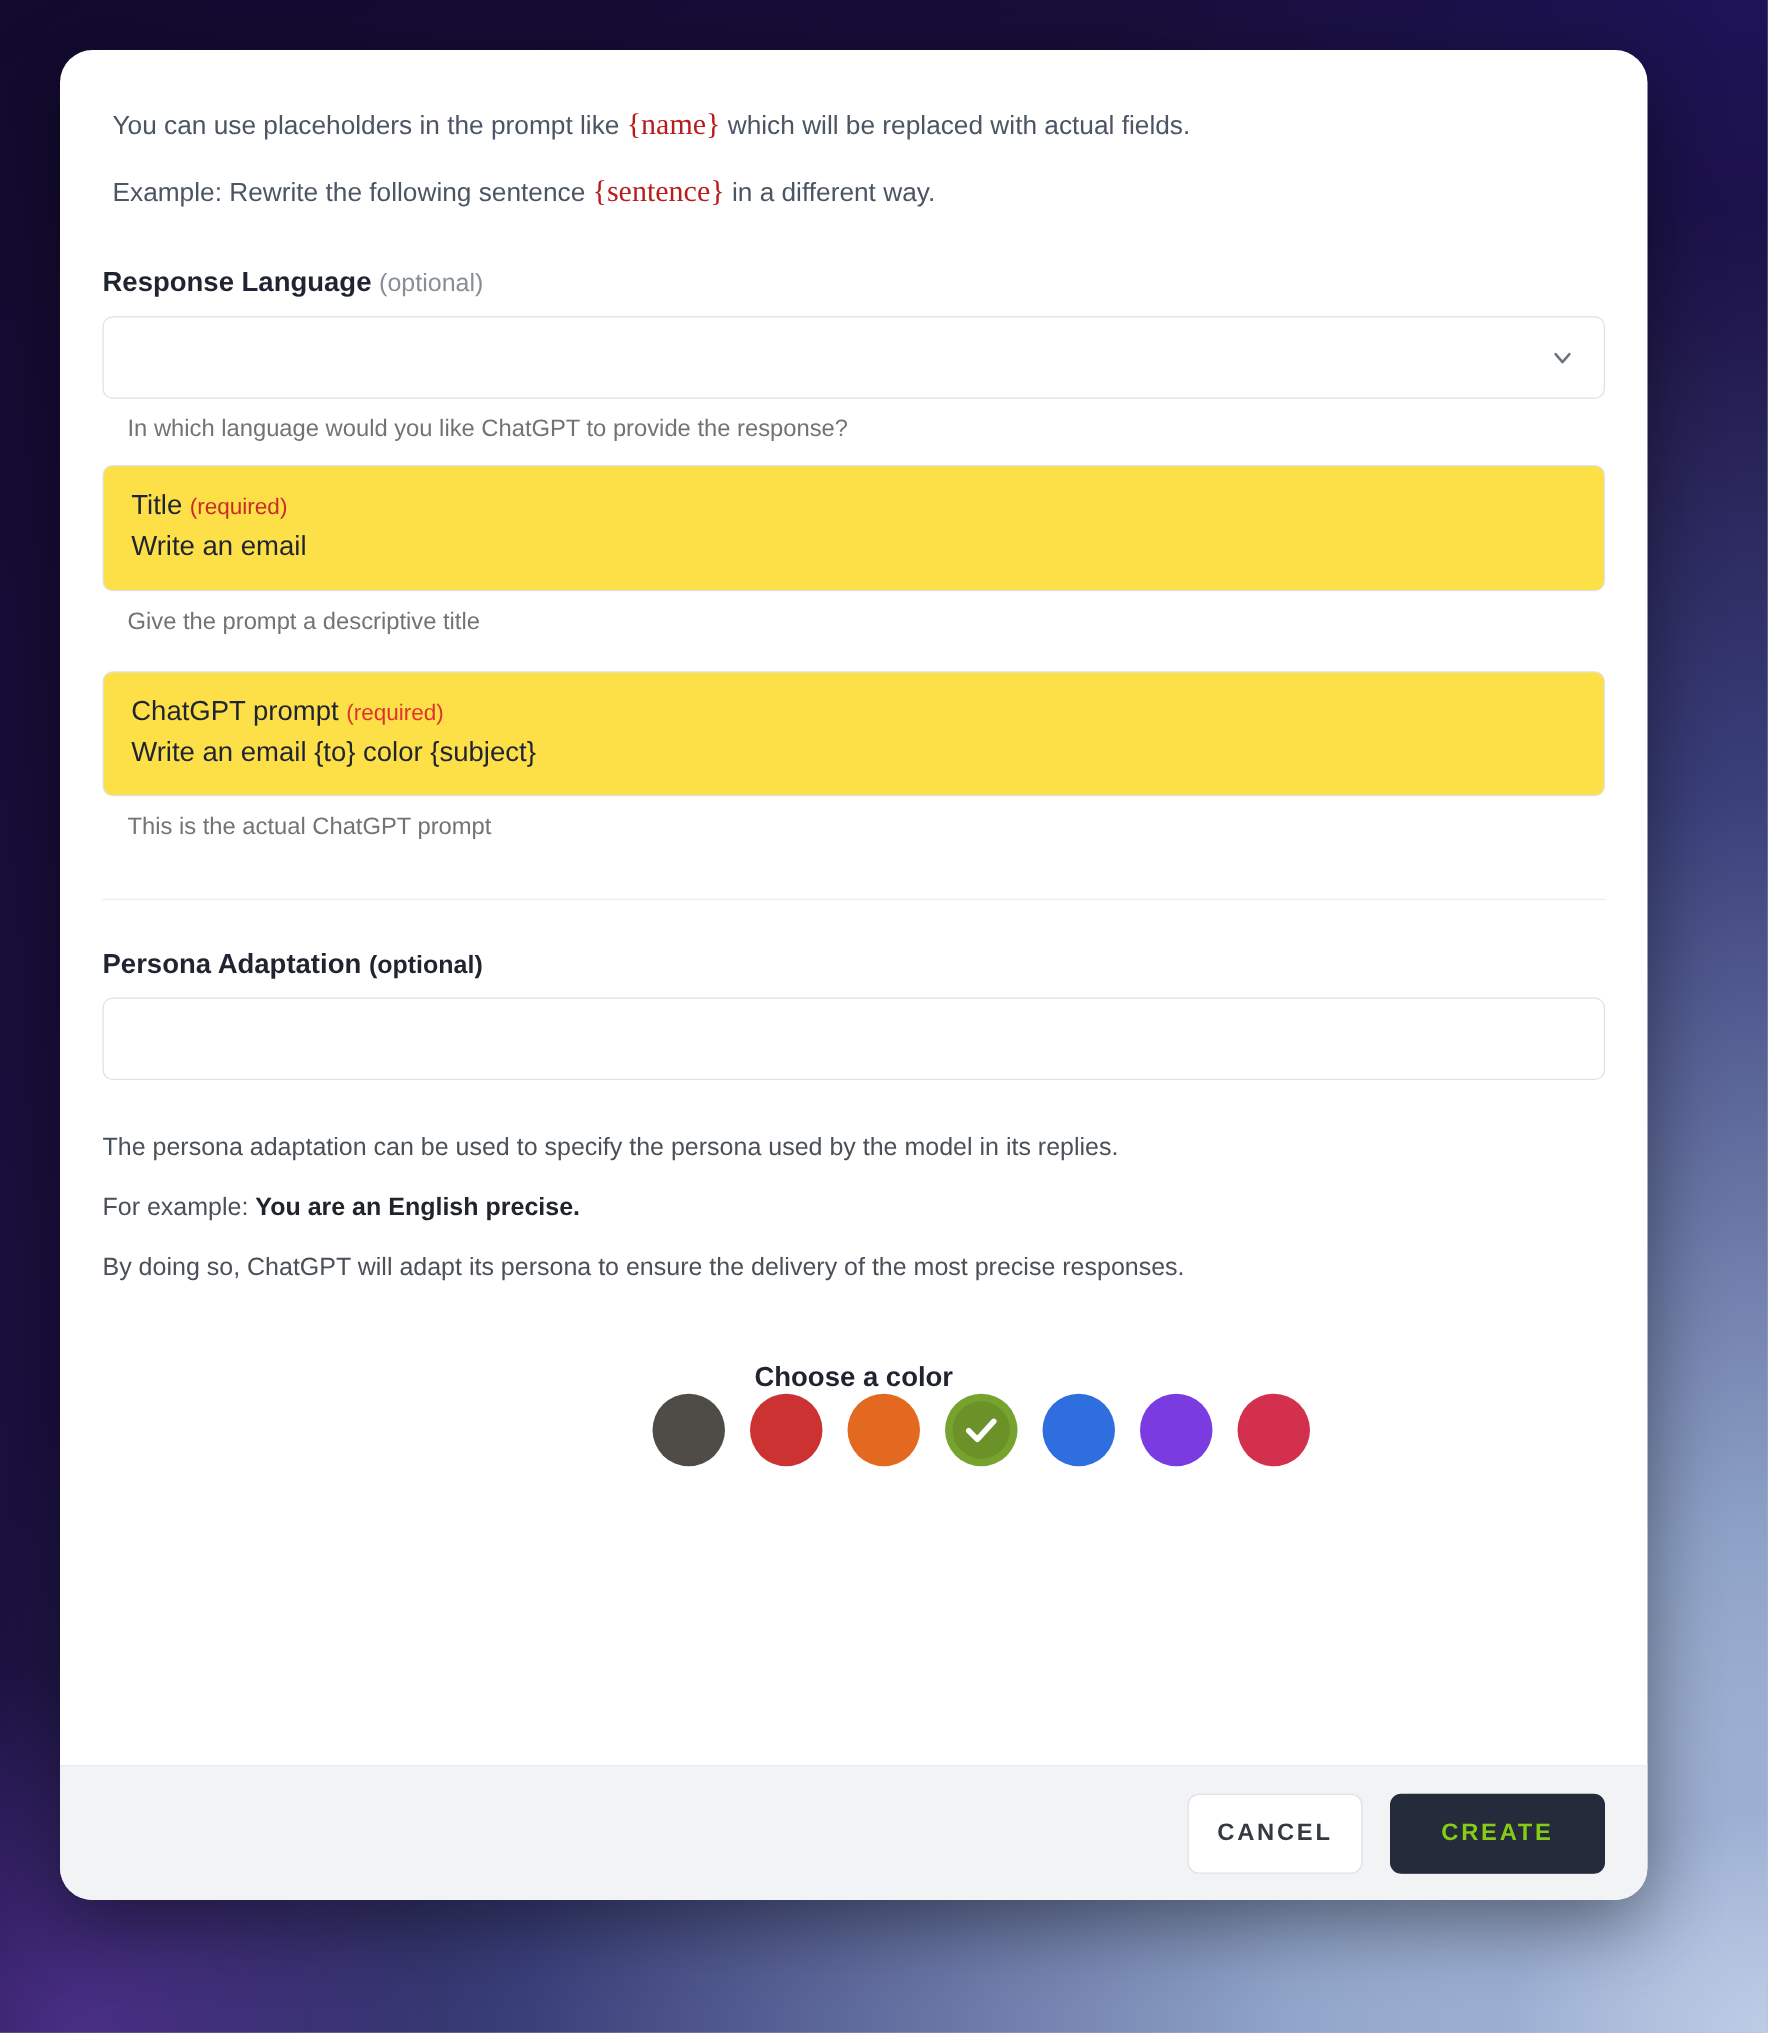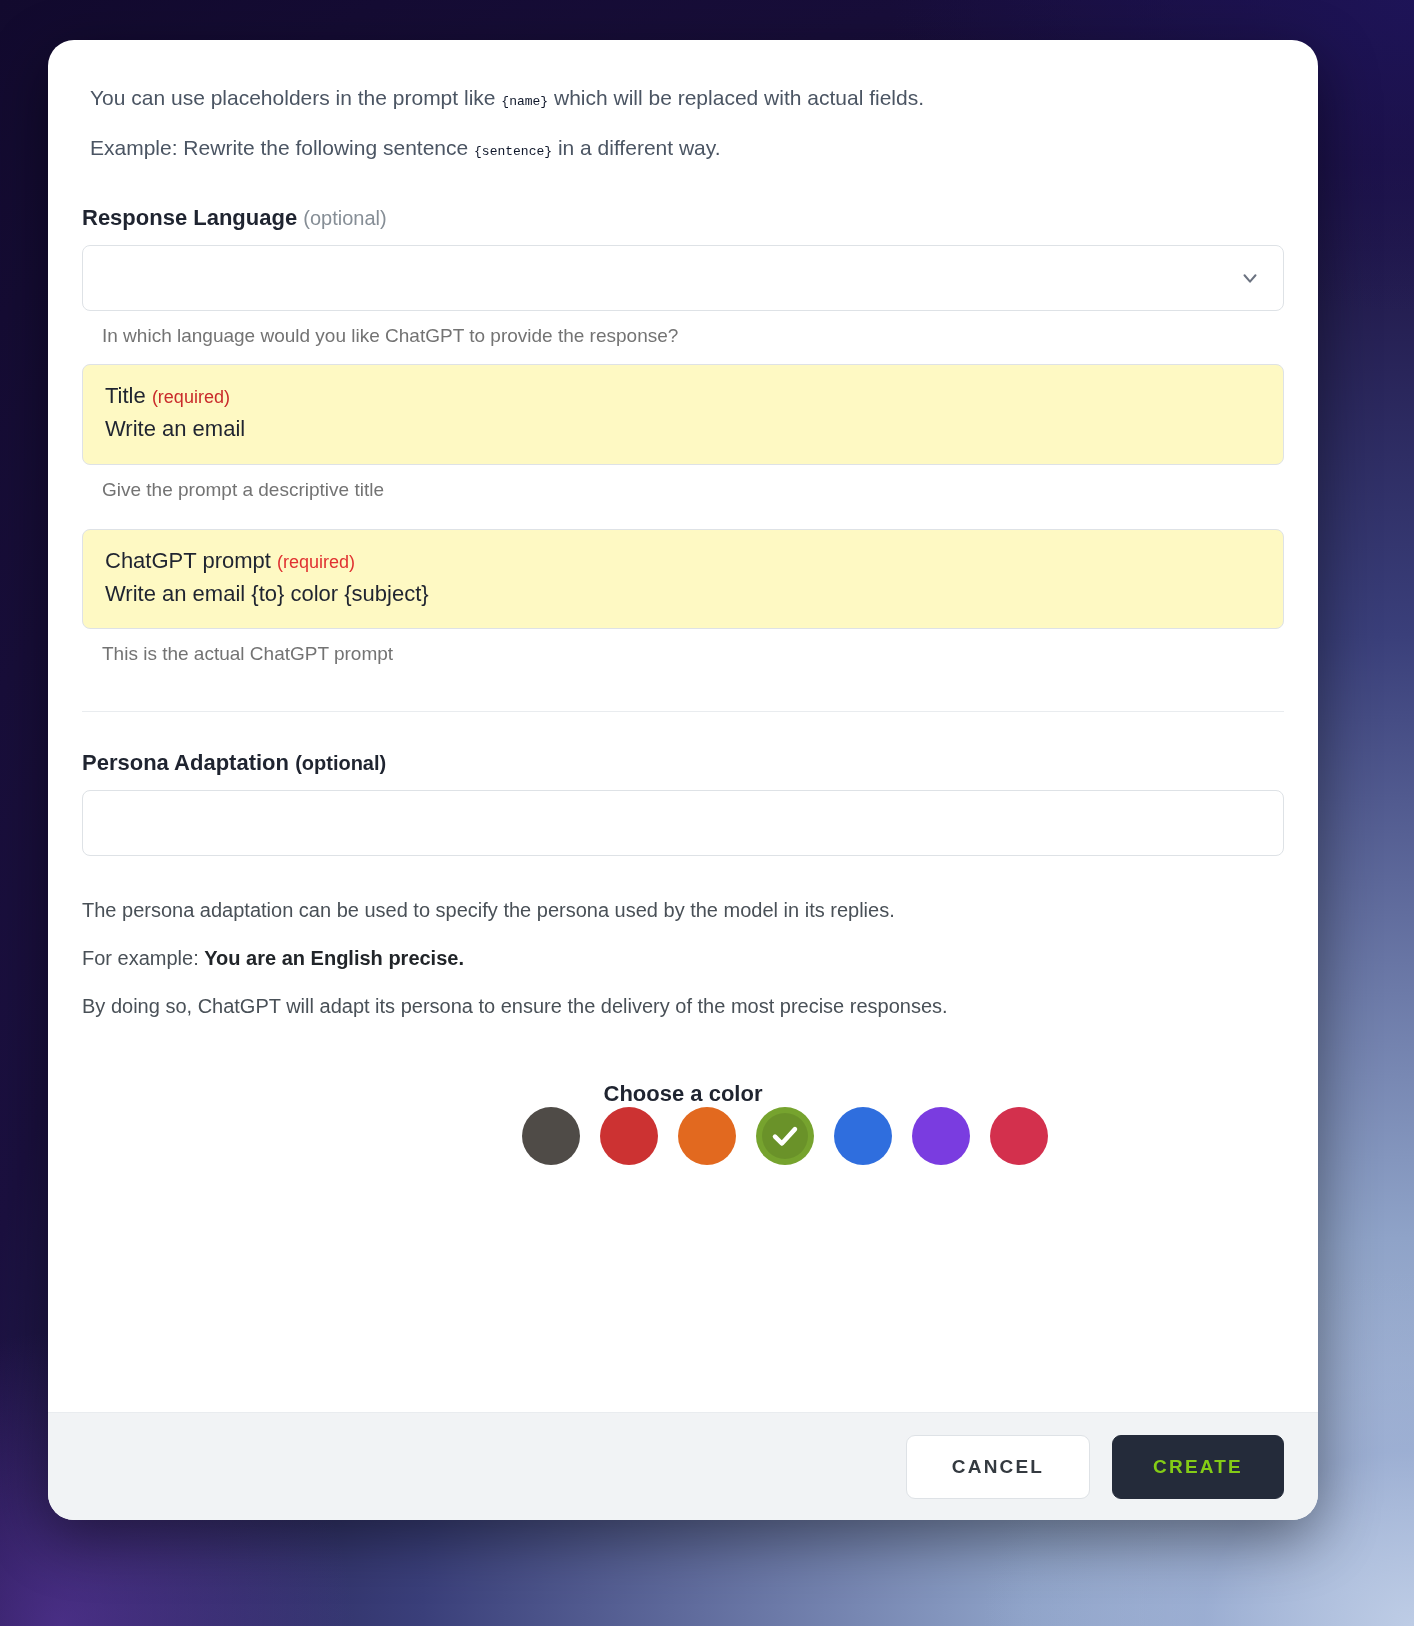--- a/index.html
+++ b/index.html
@@ -62,23 +62,23 @@
   .intro-line {
     font-size: 21px;
     color: #4b5563;
     line-height: 1.35;
     margin-bottom: 22px;
     padding-left: 8px;
   }
   .intro-line:last-of-type { margin-bottom: 0; }
 
   .ph {
-    font-family: Liberation Mono, monospace;
-    color: #0f172a;
-    font-size: 13px;
+    font-family: Liberation Serif, serif;
+    color: #b91c1c;
+    font-size: 24px;
   }
 
   
   .field-label {
     font-size: 22px;
     font-weight: 700;
     color: #1f2430;
     margin-top: 42px;
     margin-bottom: 14px;
   }
@@ -116,21 +116,21 @@
     font-size: 19px;
     color: #737373;
     margin-top: 13px;
     padding-left: 20px;
     line-height: 1.3;
   }
 
   .filled-field {
     border: 1px solid #dee2e6;
     border-radius: 8px;
-    background: #fef9c3;
+    background: #fde047;
     padding: 18px 22px 20px 22px;
     margin-top: 16px;
   }
 
   .filled-field .ff-label {
     font-size: 22px;
     font-weight: 400;
     color: #1f2430;
     margin-bottom: 6px;
   }
@@ -237,21 +237,21 @@
     height: 64px;
     cursor: pointer;
     display: flex;
     align-items: center;
     justify-content: center;
   }
   .btn-cancel {
     background: #ffffff;
     border: 1px solid #dee2e6;
     color: #343a40;
-    width: 184px;
+    width: 140px;
   }
   .btn-create {
     background: #242b3a;
     border: 1px solid #242b3a;
     color: #84cc16;
     width: 172px;
   }
 </style>
 </head>
 <body>

